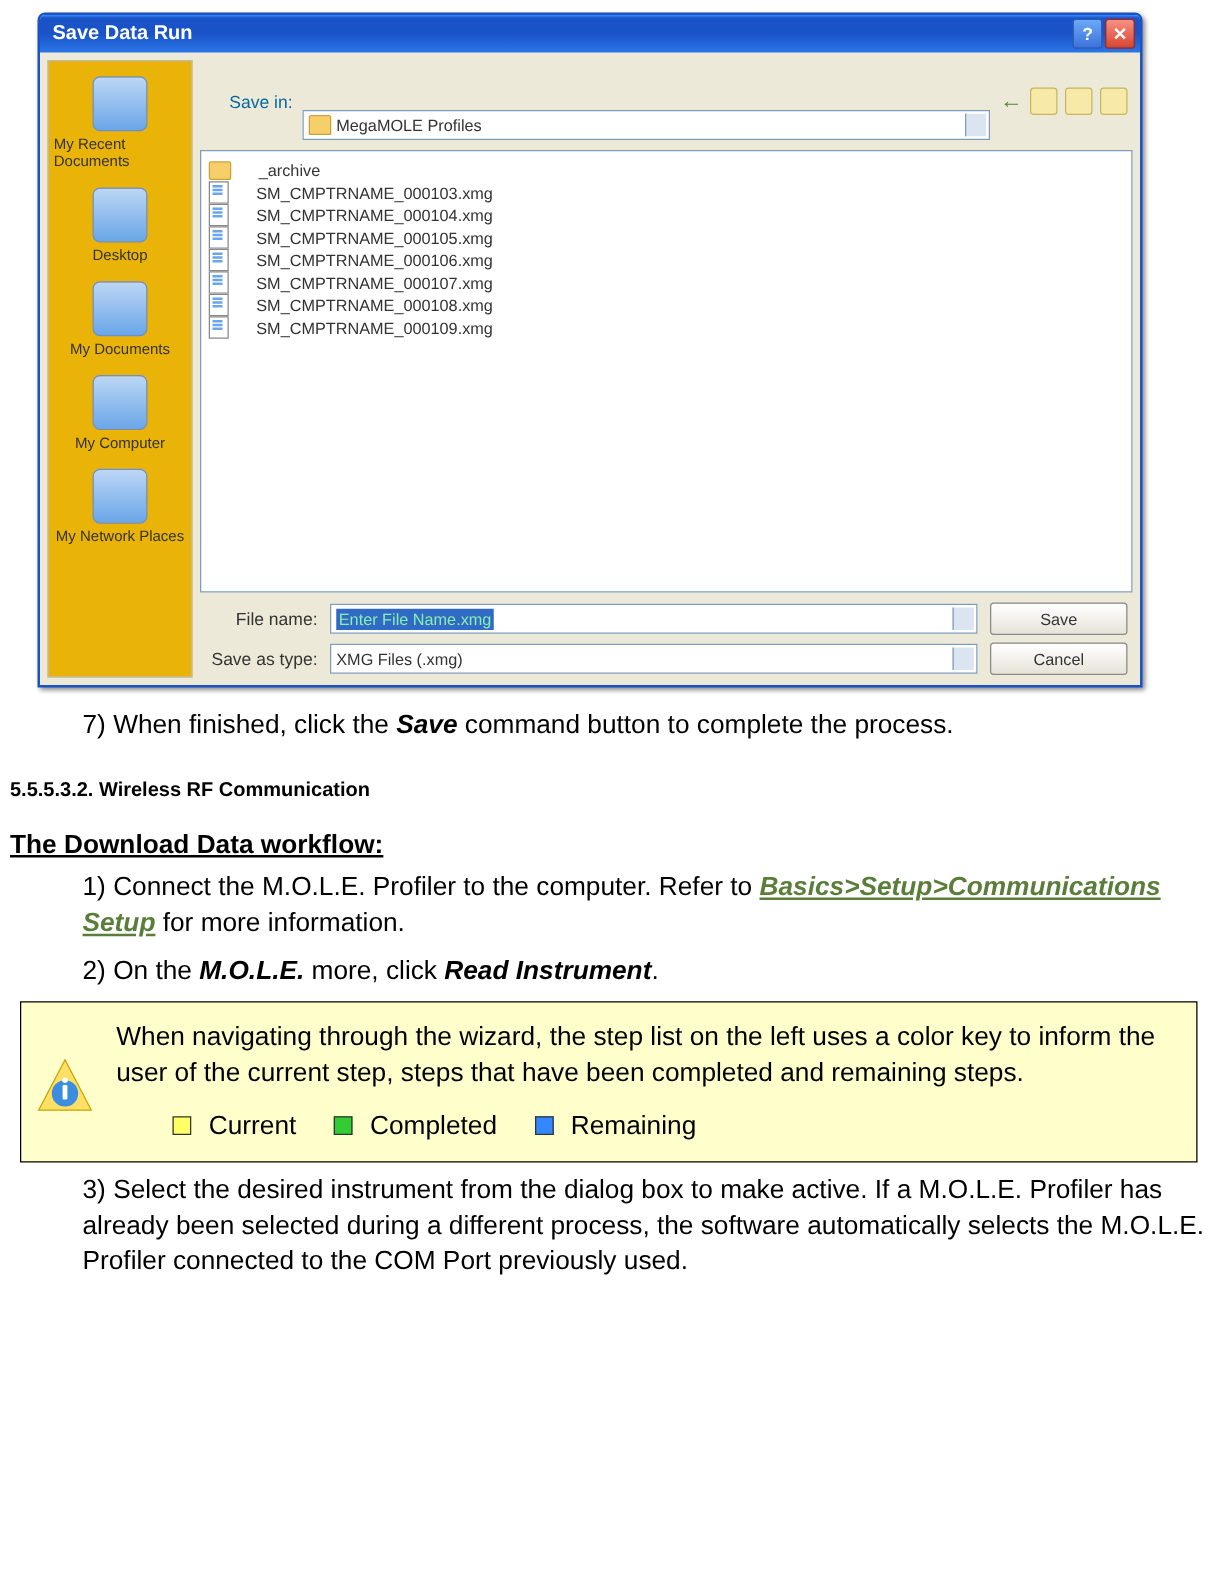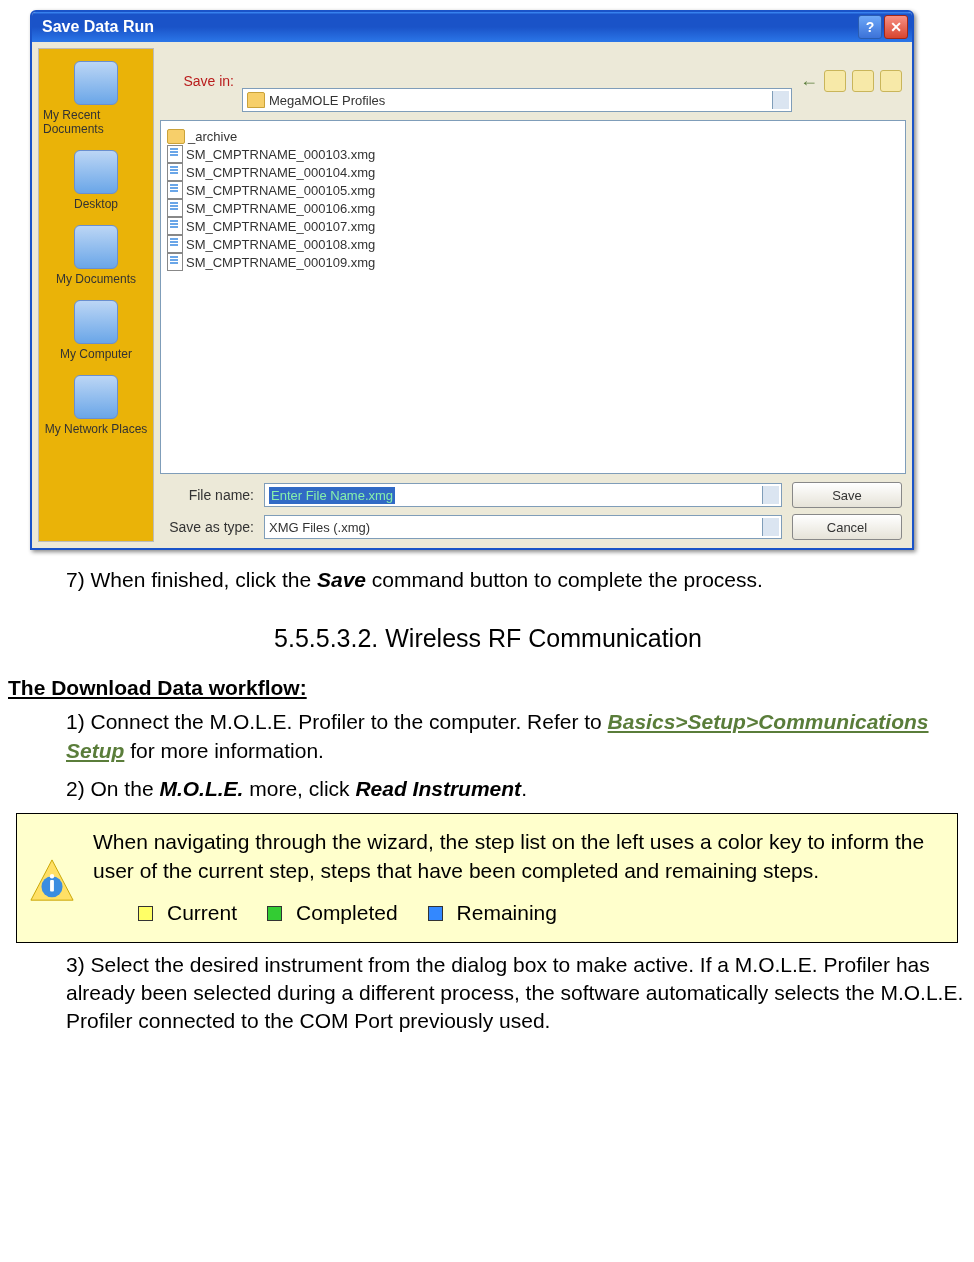--- a/index.html
+++ b/index.html
@@ -83,21 +83,21 @@
   .xp-toprow {
     display: flex;
     align-items: center;
     gap: 8px;
     padding: 2px 4px 8px 4px;
   }
   .xp-toprow .lbl {
     width: 70px;
     text-align: right;
     font-size: 14px;
-    color: #b91c1c;
+    color: #0369a1;
   }
   .xp-folder {
     flex: 1;
     height: 22px;
     border: 1px solid #7f9db9;
     background: #fff;
     display: flex;
     align-items: center;
     padding: 0 4px;
     font-size: 13px;
@@ -112,21 +112,21 @@
   .xp-tbic { width:20px;height:20px; background:#f7e9a8;border:1px solid #c9b55a;border-radius:3px; }
   .xp-filelist {
     flex: 1;
     min-height: 340px;
     background: #fff;
     border: 1px solid #7f9db9;
     padding: 6px;
     font-size: 13px;
     color: #333;
   }
-  .xp-file-row { display:flex; align-items:center; gap:3px; height:18px; }
+  .xp-file-row { display:flex; align-items:center; gap:22px; height:18px; }
   .fic-folder { width:16px;height:13px;background:#f7cf6a;border:1px solid #caa23a;border-radius:2px; }
   .fic-doc { width:14px;height:16px;background:#fff;border:1px solid #888; position:relative; }
   .fic-doc::after{content:"";position:absolute;top:2px;left:2px;width:8px;height:2px;background:#6aa6e8;box-shadow:0 3px 0 #6aa6e8,0 6px 0 #6aa6e8;}
   .xp-bottom {
     display: grid;
     grid-template-columns: 90px 1fr 110px;
     gap: 6px 10px;
     align-items: center;
     padding: 8px 4px 2px 4px;
     font-size: 14px;
@@ -158,21 +158,21 @@
   .doc-body { padding: 10px 6px 20px 6px; line-height: 1.35; }
   ol.num { margin: 6px 0 6px 54px; padding: 0; }
   ol.num > li { margin: 6px 0 10px 0; padding-left: 6px; font-size: 21px; }
   ol.num.start7 { counter-reset: item 6; list-style: none; }
   ol.num.start7 > li::before { counter-increment: item; content: counter(item) ")  "; }
   ol.num.start1 { list-style: none; counter-reset: litem 0; }
   ol.num.start1 > li::before { counter-increment: litem; content: counter(litem) ")  "; }
   ol.num.start3 { list-style: none; counter-reset: litem3 2; }
   ol.num.start3 > li::before { counter-increment: litem3; content: counter(litem3) ")  "; }
 
-  .sec-num { font-weight: normal; font-size: 25px; margin: 28px 0 18px 2px; text-align: center; }
+  .sec-num { font-weight: bold; font-size: 16px; margin: 28px 0 18px 2px; }
   .sec-underline { font-weight: bold; text-decoration: underline; font-size: 21px; margin: 14px 0 6px 2px; }
   .bi { font-weight: bold; font-style: italic; }
   .link { color: #5a7d3a; font-weight: bold; font-style: italic; text-decoration: underline; cursor:pointer; }
 
   .note-box {
     margin: 6px 10px 8px 10px;
     border: 1px solid #000;
     background: #ffffcc;
     padding: 14px 12px 14px 12px;
     display: flex;

